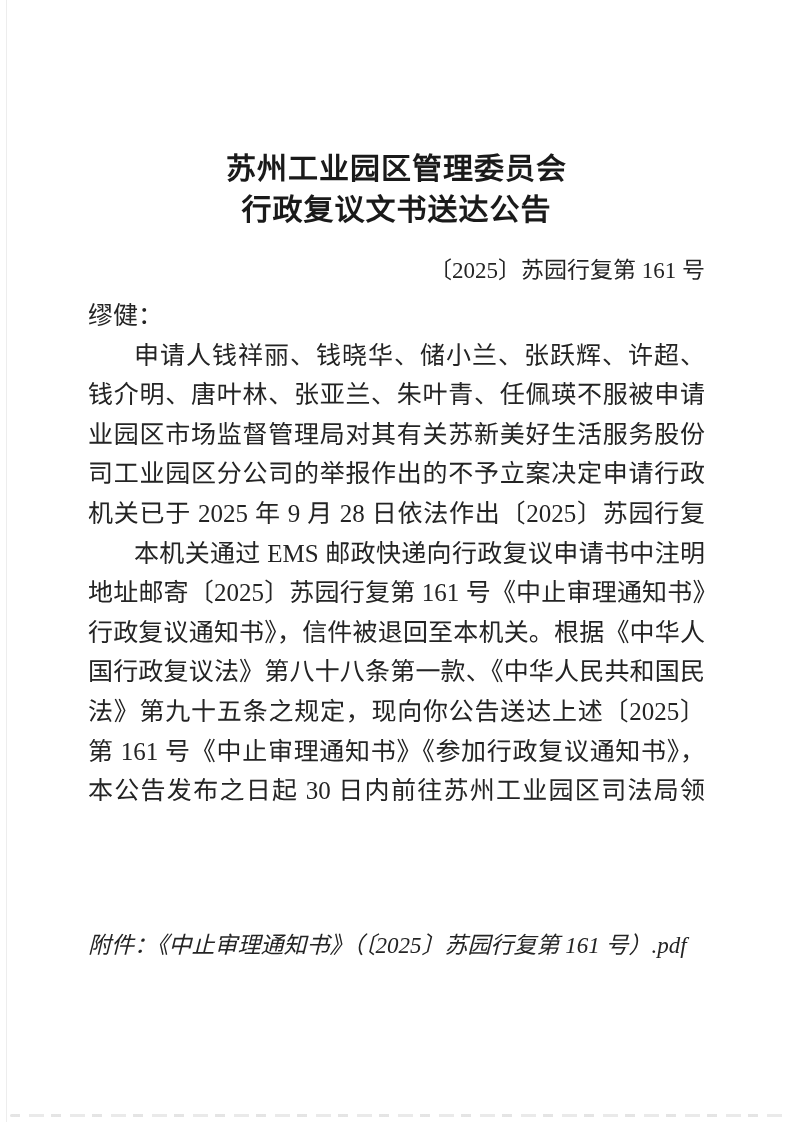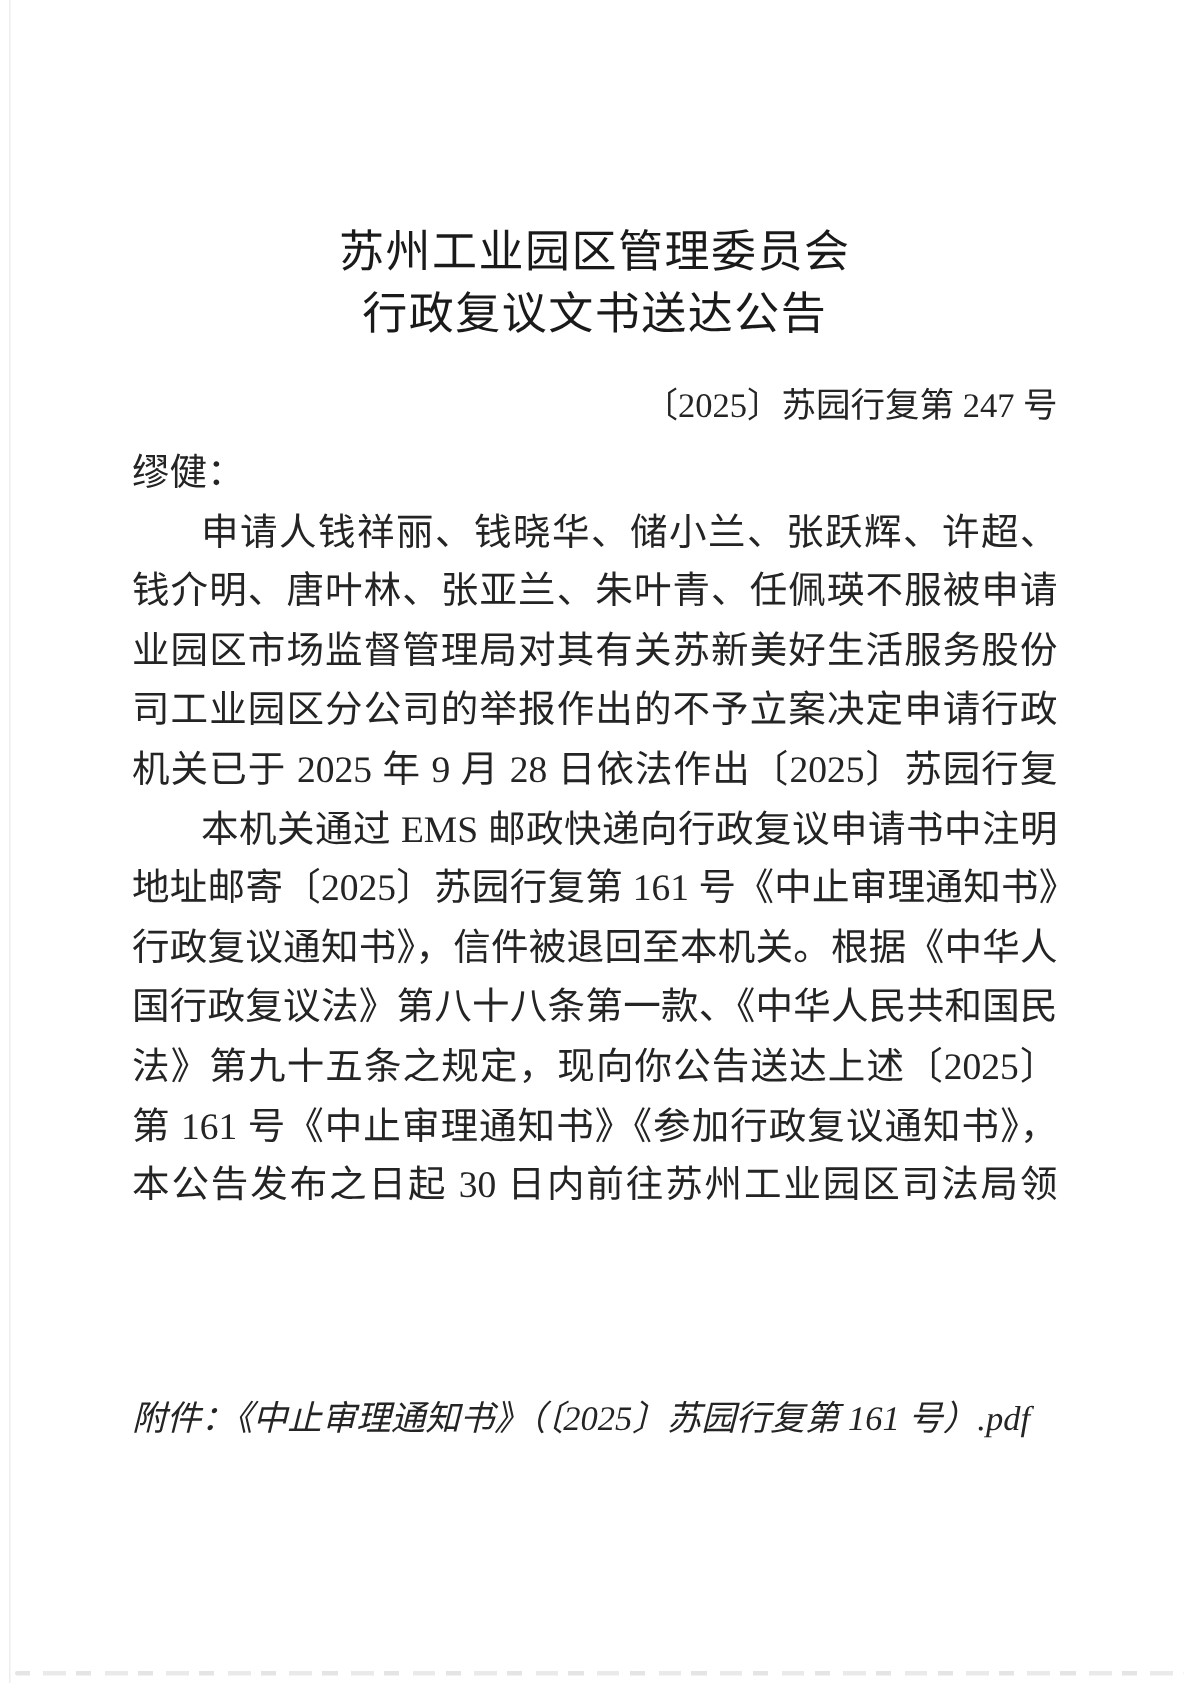--- a/index.html
+++ b/index.html
@@ -39,21 +39,21 @@
     left: 88px;
     width: 617px;
     top: 0;
   }
 
   .title-block {
     position: absolute;
     top: 148px;
     left: 0; right: 0;
     text-align: center;
-    font-weight: normal;
+    font-weight: bold;
     font-size: 30px;
     line-height: 41px;
     color: #1a1a1a;
     letter-spacing: 1px;
   }
 
   .doc-number {
     position: absolute;
     top: 254px;
     left: 0; right: 0;
@@ -105,21 +105,21 @@
 <div class="scan-edge-left"></div>
 <div class="scan-edge-bottom"></div>
 
 <div class="doc-column">
 
   <div class="title-block">
     <div>苏州工业园区管理委员会</div>
     <div>行政复议文书送达公告</div>
   </div>
 
-  <div class="doc-number">〔2025〕苏园行复第 247 号</div>
+  <div class="doc-number">〔2025〕苏园行复第 161 号</div>
 
   <div class="body-block">
     <div class="line left">缪健：</div>
 
     <div>
       <div class="line fill indent">申请人钱祥丽、钱晓华、储小兰、张跃辉、许超、杨家东、</div>
       <div class="line fill">钱介明、唐叶林、张亚兰、朱叶青、任佩瑛不服被申请人苏州工</div>
       <div class="line fill">业园区市场监督管理局对其有关苏新美好生活服务股份有限公</div>
       <div class="line fill">司工业园区分公司的举报作出的不予立案决定申请行政复议，本</div>
       <div class="line fill">机关已于 2025 年 9 月 28 日依法作出〔2025〕苏园行复第 161 号</div>

